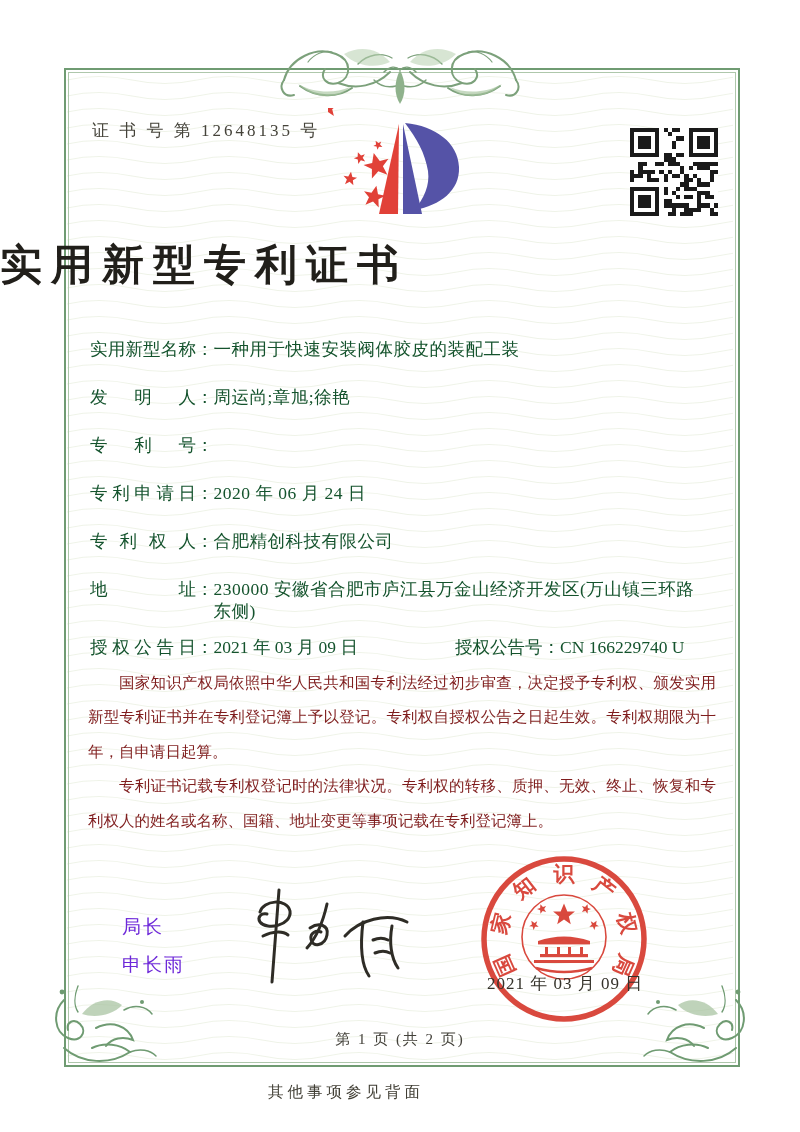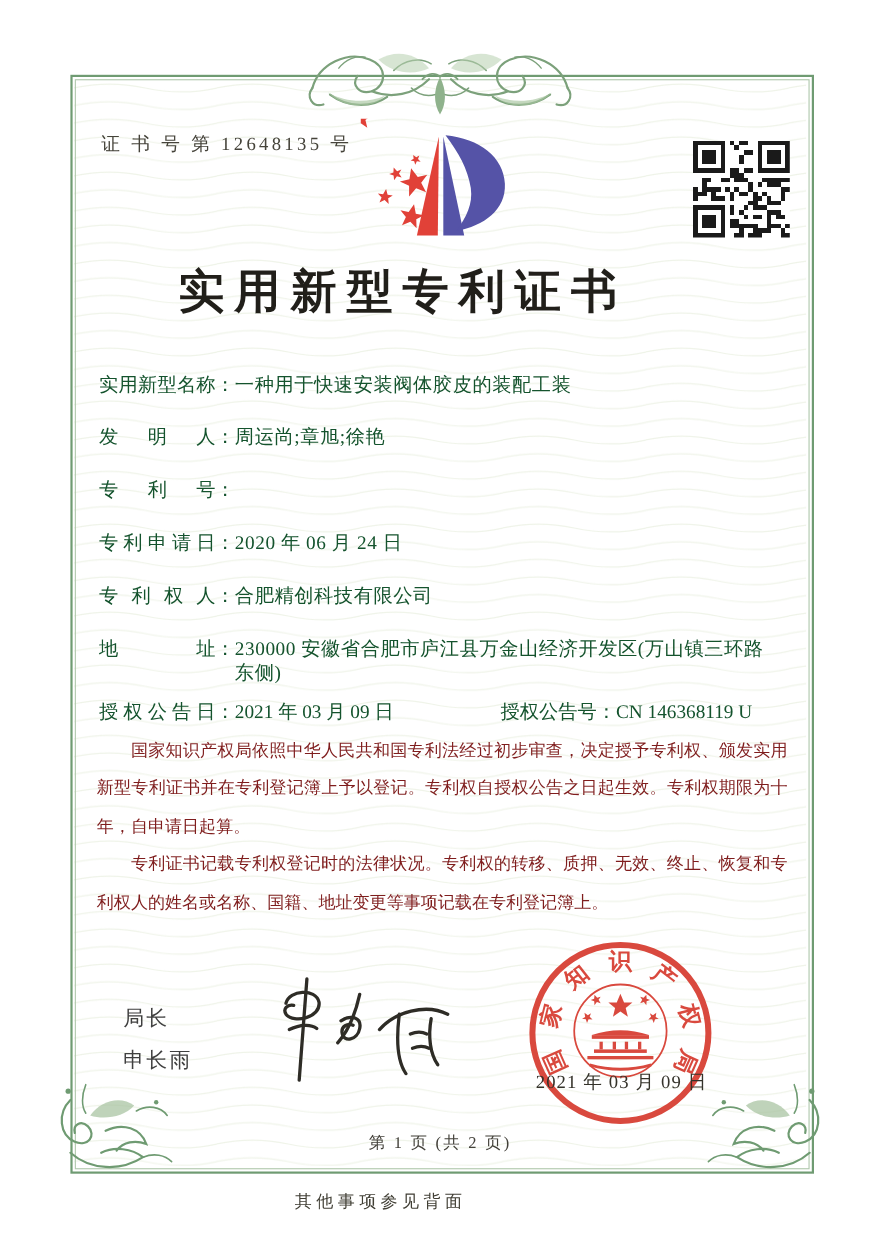--- a/index.html
+++ b/index.html
@@ -7,33 +7,33 @@
         font-family:"Liberation Serif","DejaVu Serif",serif;color:#3b392f;padding-left:44px;}
   
   .frame{position:absolute;left:64px;top:68px;width:672px;height:995px;
          border:2.5px solid #6f9b72;}
   .frame::after{content:"";position:absolute;left:2px;top:2px;right:2px;bottom:2px;
          border:1px solid #aec7ab;}
   .waves{position:absolute;left:67px;top:72px;width:666px;height:988px;opacity:.55;}
   .ornament{position:absolute;pointer-events:none;}
   
   .cert-no{position:absolute;left:92px;top:119px;font-size:17px;letter-spacing:3px;color:#45433a;}
-  .title{position:absolute;left:0;top:237px;width:732px;text-align:center;
+  .title{position:absolute;left:0;top:237px;width:732px;text-align:left;
          font-size:42px;font-weight:bold;letter-spacing:9px;color:#211f1a;}
   .fields{position:absolute;left:90px;top:338px;width:622px;font-size:17.5px;color:#14532d;}
   .frow{display:flex;min-height:22px;line-height:22px;margin-bottom:26px;position:relative;}
   .frow.addr{margin-bottom:14px;}
   .lbl{display:inline-block;width:106px;text-align:justify;text-align-last:justify;flex:0 0 106px;}
   .colon{flex:0 0 auto;}
   .val{flex:1 1 auto;letter-spacing:.5px;}
   .pair2{position:absolute;left:365px;top:0;display:flex;text-align:center;}
   .paras{position:absolute;left:88px;top:666px;width:628px;font-size:15.5px;line-height:2.22;
          text-align:justify;color:#7f1d1d;}
   .paras p{margin:0;text-indent:2em;}
-  .director{position:absolute;left:112px;top:908px;font-size:19px;color:#404040;line-height:38px;letter-spacing:2px;}
+  .director{position:absolute;left:122px;top:908px;font-size:19px;color:#6d28d9;line-height:38px;letter-spacing:2px;}
   .seal-wrap{position:absolute;left:477px;top:852px;width:174px;height:174px;}
   .seal-date{position:absolute;left:487px;top:972px;width:170px;font-size:17px;
              letter-spacing:1px;color:#34322a;z-index:5;}
   .page-num{position:absolute;left:0;top:1030px;width:800px;text-align:center;
             font-size:15px;letter-spacing:2px;color:#43413a;}
   .back-note{position:absolute;left:0;top:1082px;width:692px;text-align:center;
              font-size:15.5px;letter-spacing:4px;color:#403e34;}
   .qr{position:absolute;left:630px;top:128px;width:88px;height:88px;}
   .logo{position:absolute;left:328px;top:108px;width:148px;height:132px;}
   .sig{position:absolute;left:215px;top:878px;width:205px;height:115px;}
@@ -272,21 +272,21 @@
         <span class="colon">：</span>
       <span class="val">230000 安徽省合肥市庐江县万金山经济开发区(万山镇三环路东侧)</span>
     </div>
     <div class="frow">
       <span class="lbl">授权公告日</span>
         <span class="colon">：</span>
       <span>2021 年 03 月 09 日</span>
       <span class="pair2">
         <span>授权公告号</span>
           <span>：</span>
-        <span>CN 146368119 U</span>
+        <span>CN 166229740 U</span>
       </span>
     </div>
   </div>
 
   <div class="paras">
     <p>国家知识产权局依照中华人民共和国专利法经过初步审查，决定授予专利权、颁发实用新型专利证书并在专利登记簿上予以登记。专利权自授权公告之日起生效。专利权期限为十年，自申请日起算。</p>
     <p>专利证书记载专利权登记时的法律状况。专利权的转移、质押、无效、终止、恢复和专利权人的姓名或名称、国籍、地址变更等事项记载在专利登记簿上。</p>
   </div>
 
   <div class="director">

